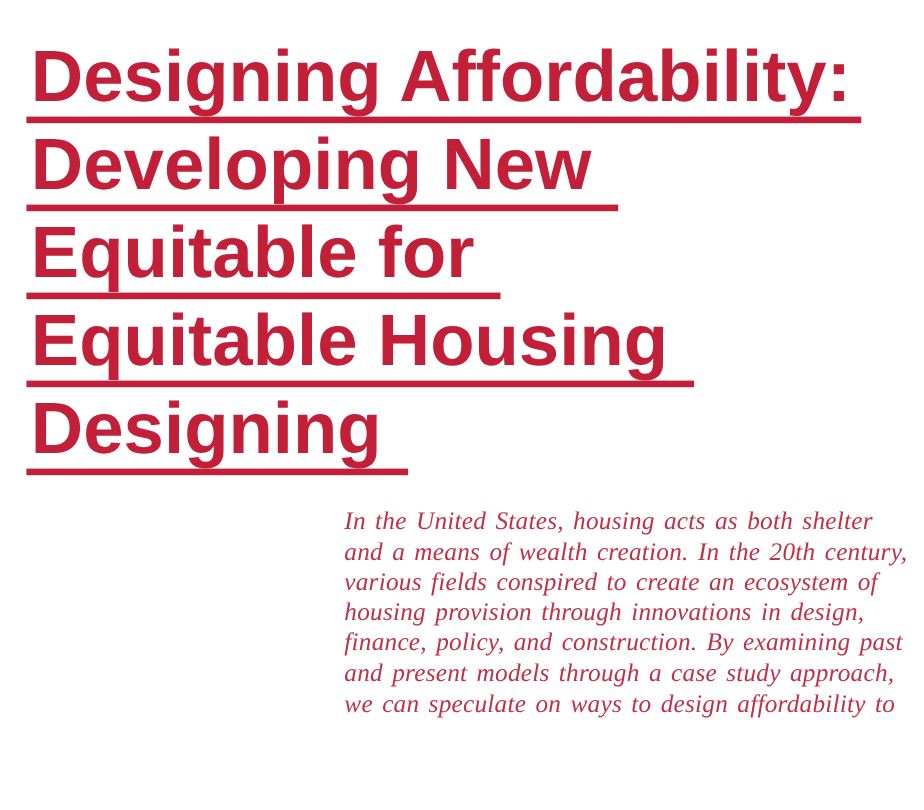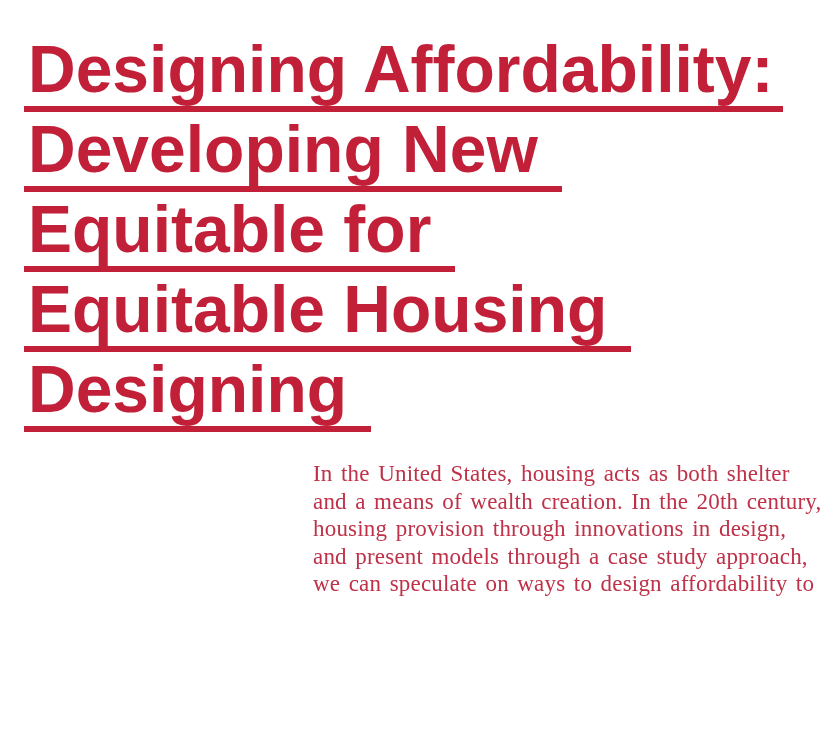--- a/index.html
+++ b/index.html
@@ -40,20 +40,21 @@
     padding-right: 9px;        
   }
 
   
   .para {
     position: absolute;
     left: 313px;
     top: 460px;
     width: 500px;
     font-family: "Liberation Serif", serif;
+    font-style: italic;
     font-size: 23px;
     line-height: 27.6px;
     word-spacing: 2.5px;
     letter-spacing: 0.2px;
     color: var(--body-red, #BE3148);
   }
   .pline {
     display: block;
     white-space: nowrap;
   }
@@ -67,18 +68,20 @@
     <span class="hline first">Designing Affordability:</span>
     <span class="hline">Developing New</span>
     <span class="hline">Equitable for</span>
     <span class="hline">Equitable Housing</span>
     <span class="hline">Designing</span>
   </h1>
 
   <div class="para">
     <span class="pline">In the United States, housing acts as both shelter</span>
     <span class="pline">and a means of wealth creation. In the 20th century,</span>
+    <span class="pline">various fields conspired to create an ecosystem of</span>
     <span class="pline">housing provision through innovations in design,</span>
+    <span class="pline">finance, policy, and construction. By examining past</span>
     <span class="pline">and present models through a case study approach,</span>
     <span class="pline">we can speculate on ways to design affordability to</span>
   </div>
 
 </div>
 
 </body></html>

